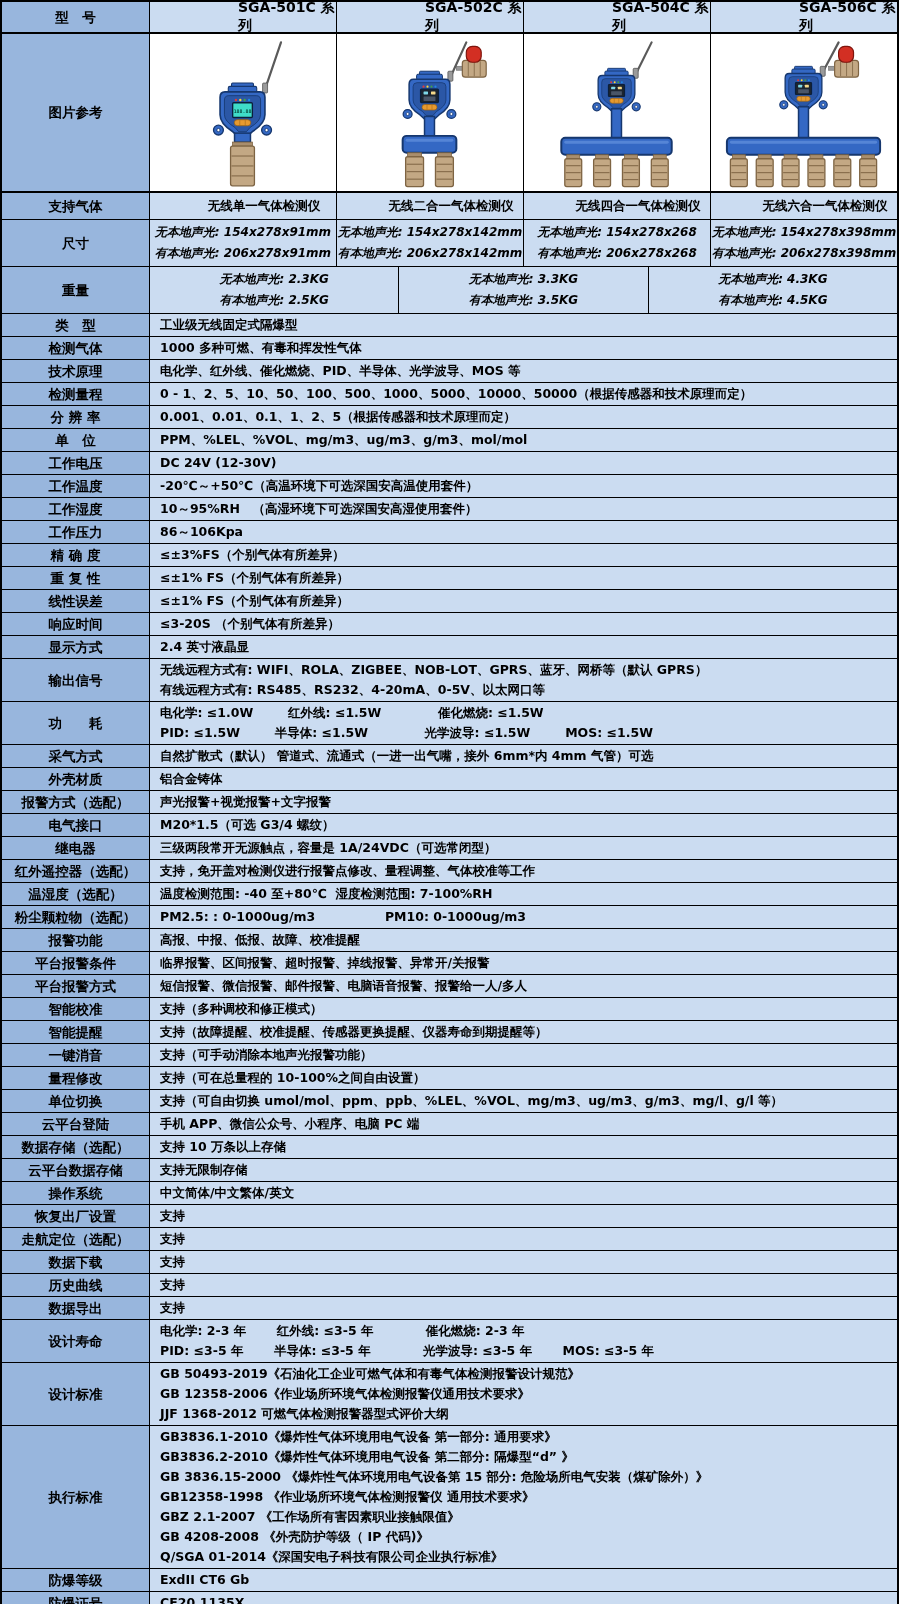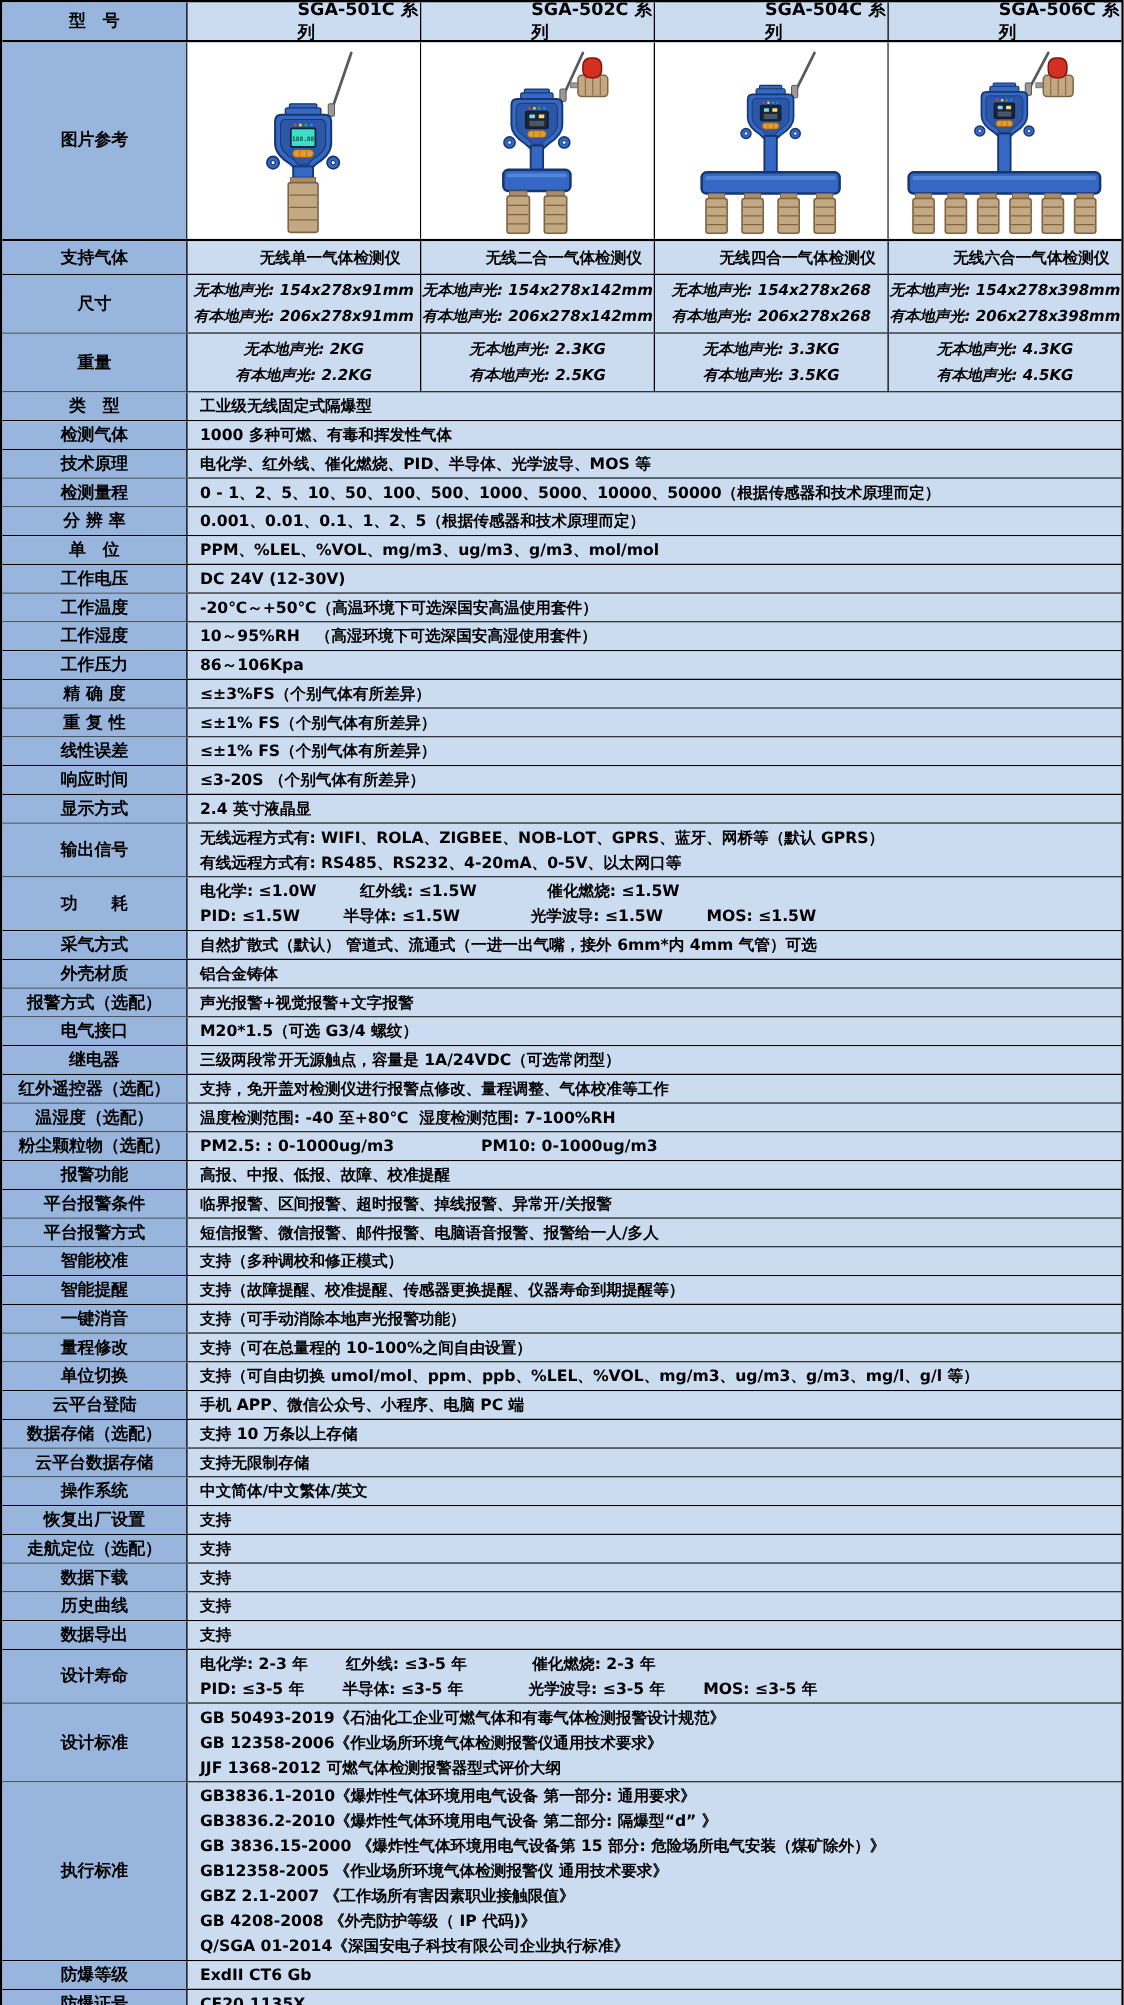--- a/index.html
+++ b/index.html
@@ -274,24 +274,20 @@
         <div class="ln">有本地声光: 206x278x268</div>
       </div>
       <div class="cell val-col">
         <div class="ln">无本地声光: 154x278x398mm</div>
         <div class="ln">有本地声光: 206x278x398mm</div>
       </div>
     </div>
     <div class="row two-line-row">
       <div class="cell label">重量</div>
       <div class="cell val-col">
-        <div class="ln">无本地声光: 2KG</div>
-        <div class="ln">有本地声光: 2.2KG</div>
-      </div>
-      <div class="cell val-col">
         <div class="ln">无本地声光: 2.3KG</div>
         <div class="ln">有本地声光: 2.5KG</div>
       </div>
       <div class="cell val-col">
         <div class="ln">无本地声光: 3.3KG</div>
         <div class="ln">有本地声光: 3.5KG</div>
       </div>
       <div class="cell val-col">
         <div class="ln">无本地声光: 4.3KG</div>
         <div class="ln">有本地声光: 4.5KG</div>
@@ -565,21 +561,21 @@
         <div class="ln">GB 12358-2006《作业场所环境气体检测报警仪通用技术要求》</div>
         <div class="ln">JJF 1368-2012 可燃气体检测报警器型式评价大纲</div>
       </div>
     </div>
     <div class="row spec-row">
       <div class="cell label">执行标准</div>
       <div class="cell val-col content">
         <div class="ln">GB3836.1-2010《爆炸性气体环境用电气设备 第一部分: 通用要求》</div>
         <div class="ln">GB3836.2-2010《爆炸性气体环境用电气设备 第二部分: 隔爆型“d” 》</div>
         <div class="ln">GB 3836.15-2000 《爆炸性气体环境用电气设备第 15 部分: 危险场所电气安装（煤矿除外）》</div>
-        <div class="ln">GB12358-2005 《作业场所环境气体检测报警仪 通用技术要求》</div>
+        <div class="ln">GB12358-1998 《作业场所环境气体检测报警仪 通用技术要求》</div>
         <div class="ln">GBZ 2.1-2007 《工作场所有害因素职业接触限值》</div>
         <div class="ln">GB 4208-2008 《外壳防护等级（ IP 代码)》</div>
         <div class="ln">Q/SGA 01-2014《深国安电子科技有限公司企业执行标准》</div>
       </div>
     </div>
     <div class="row spec-row">
       <div class="cell label">防爆等级</div>
       <div class="cell val-col content">
         <div class="ln">ExdII CT6 Gb</div>
       </div>

